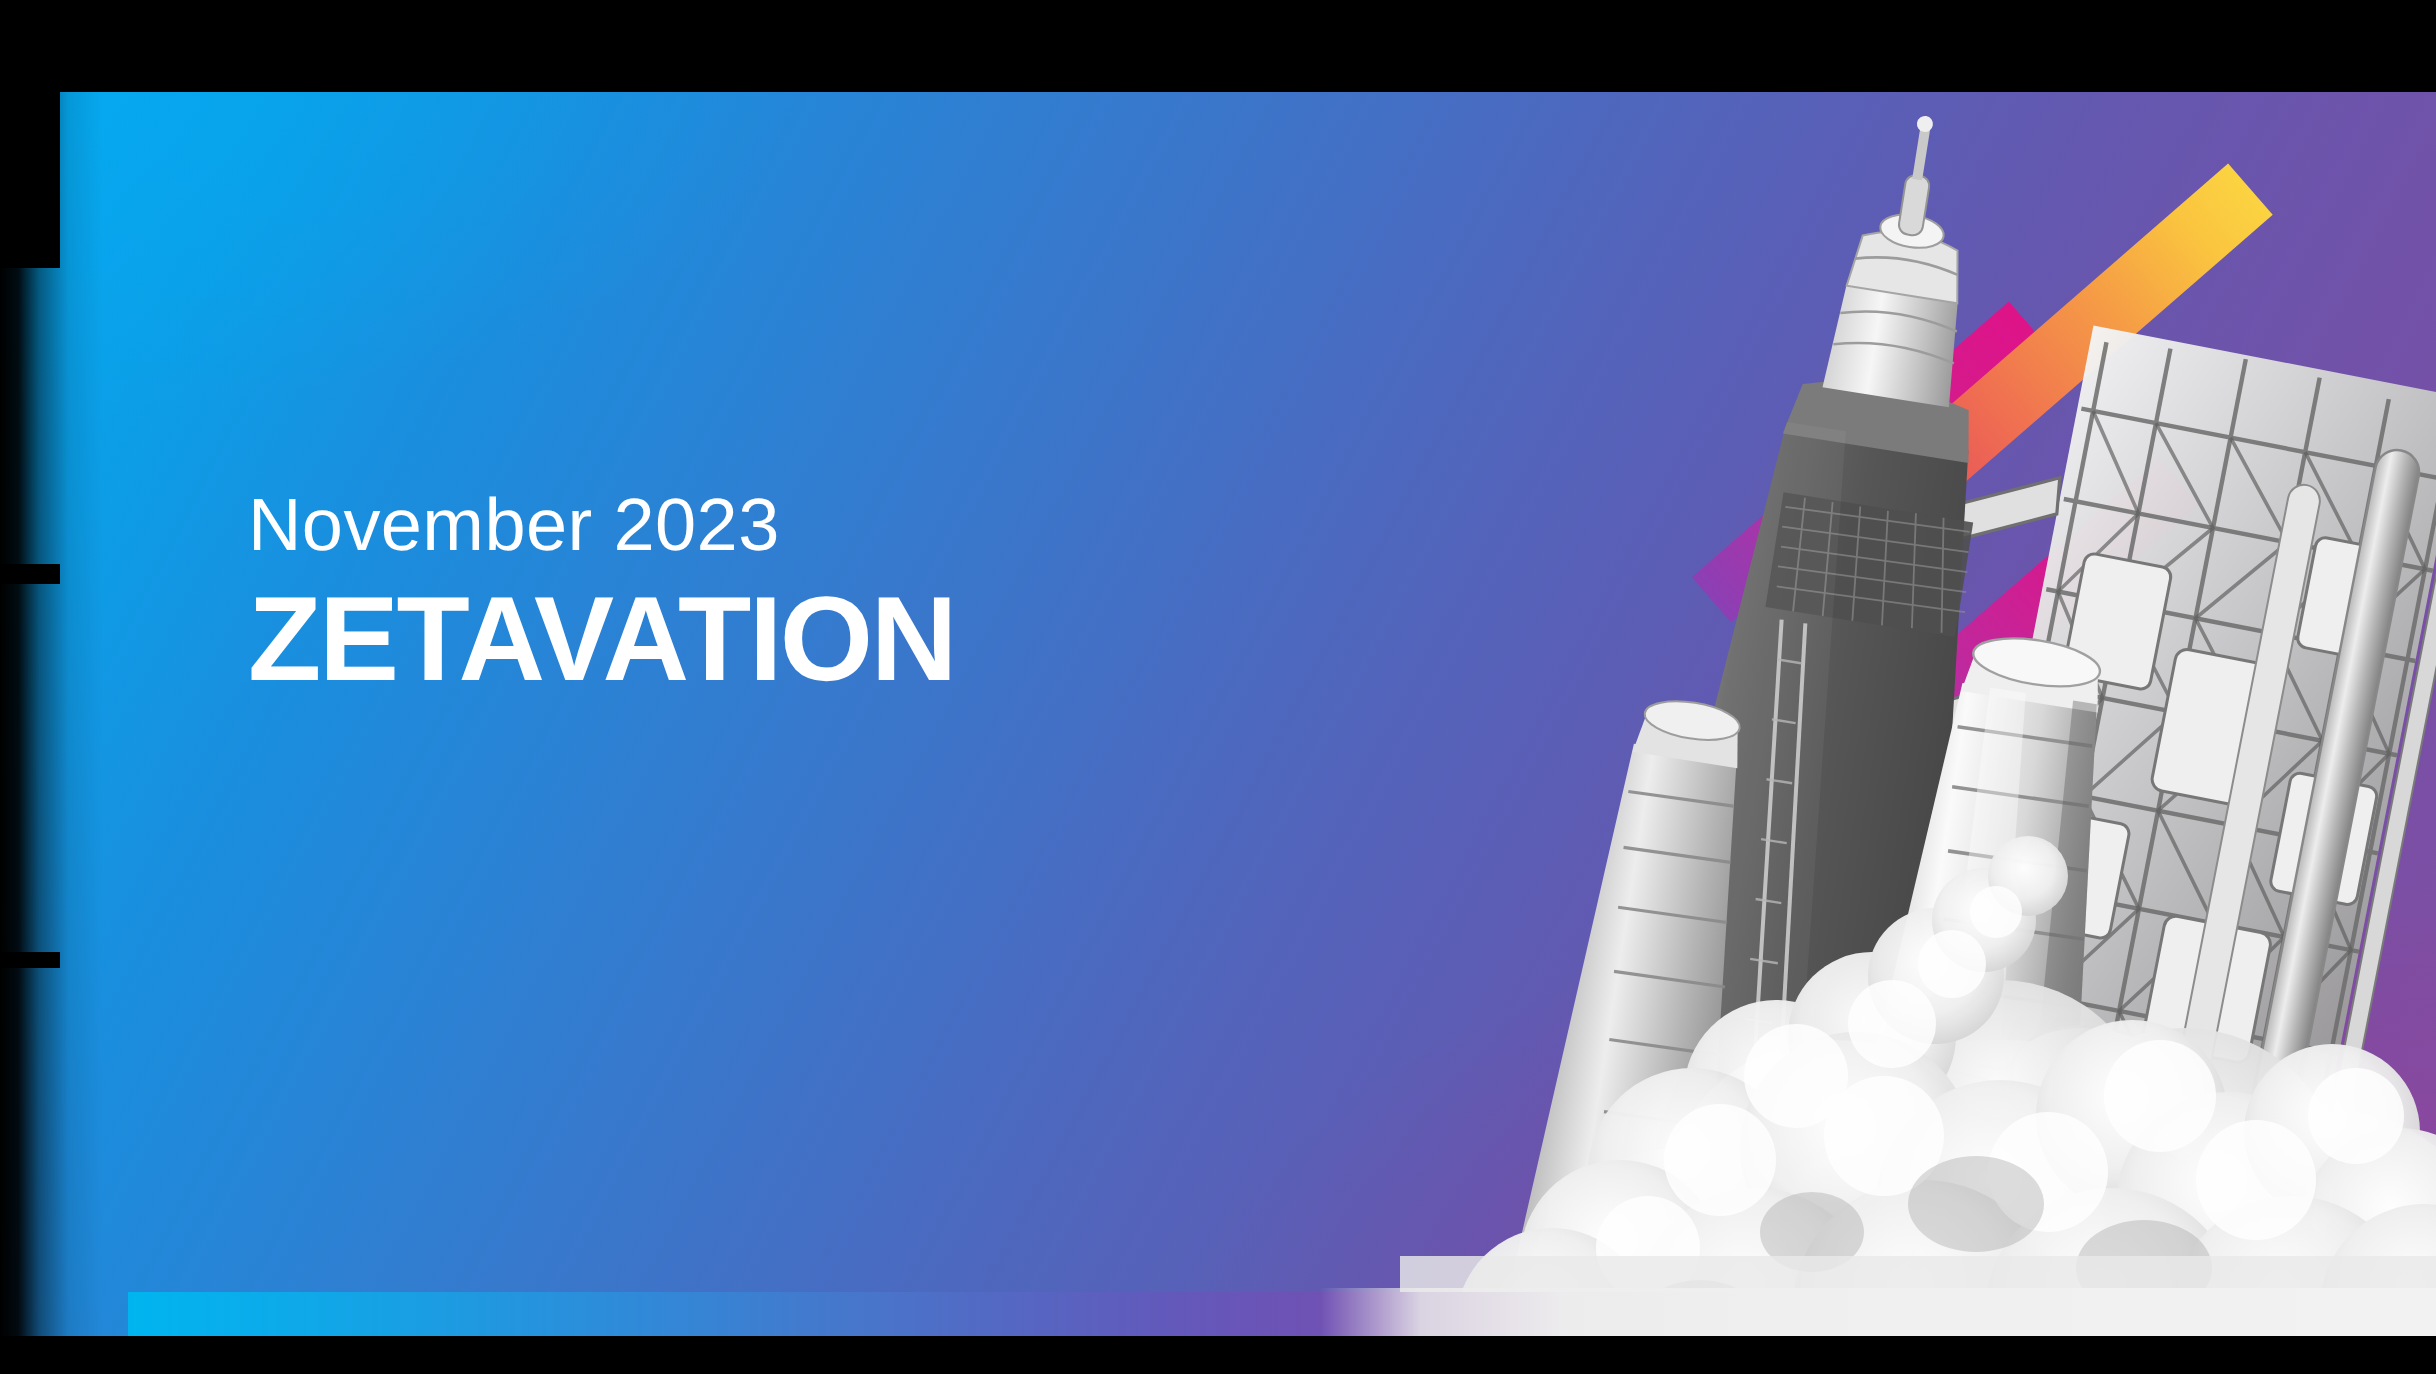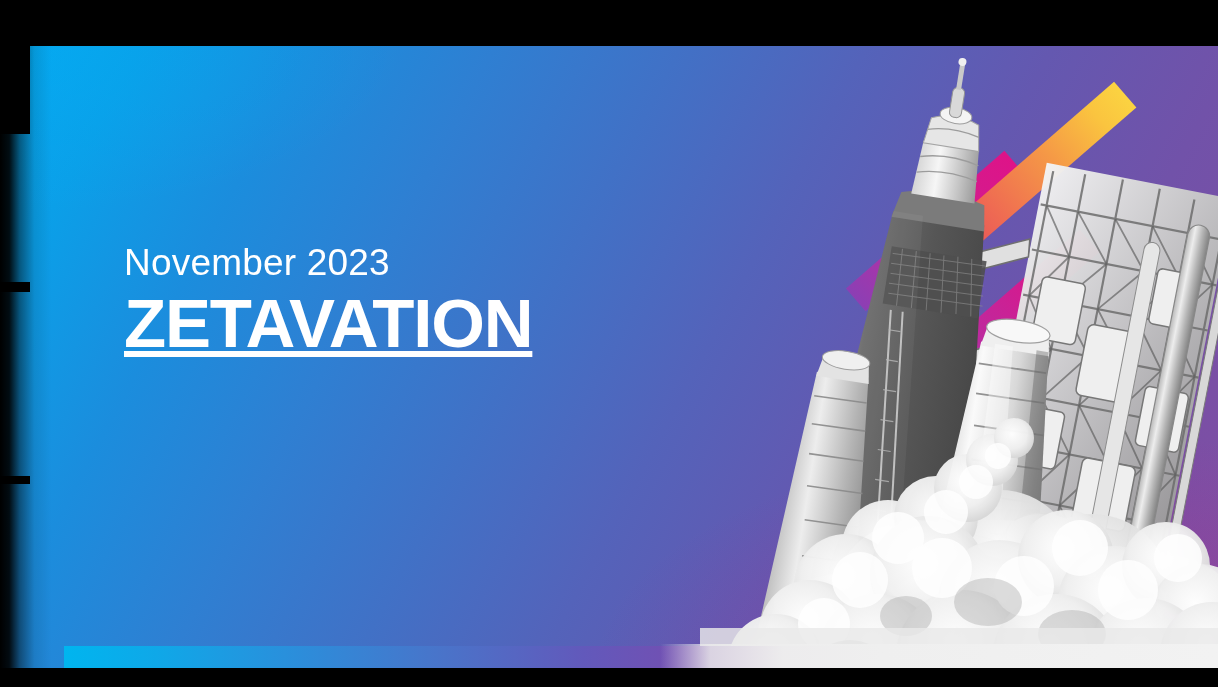--- a/index.html
+++ b/index.html
@@ -155,28 +155,27 @@
     font-size: 37px;
     font-weight: 400;
     letter-spacing: 0.2px;
     color: #ffffff;
     line-height: 1.15;
     margin: 0 0 4px 0;
     white-space: nowrap;
   }
   .headline {
     font-family: "Liberation Sans", sans-serif;
-    font-size: 69px;
+    font-size: 60px;
     font-weight: 700;
     letter-spacing: -1.2px;
     color: #ffffff;
     line-height: 1.02;
     margin: 0;
     white-space: nowrap;
-    text-decoration: underline;
   }
 
   
   .accent-bar {
     position: absolute;
     left: 64px;
     bottom: 0px;
     width: 1154px;
     height: 22px;
     background: linear-gradient(90deg,

